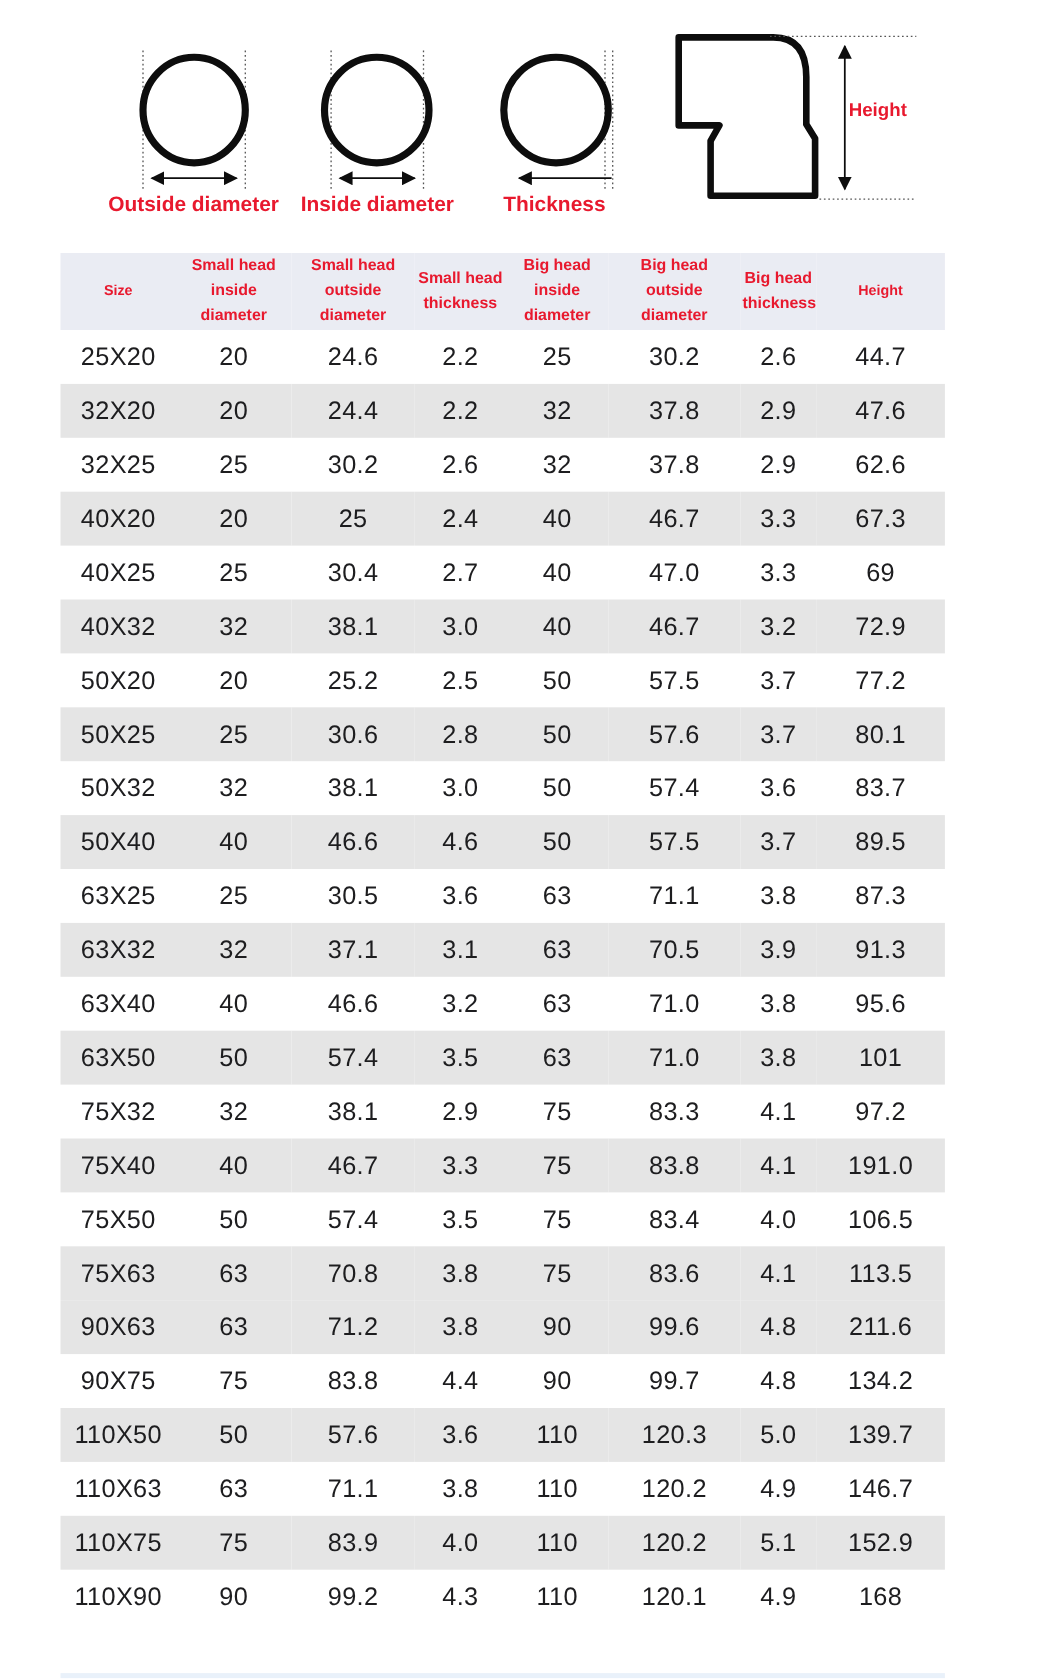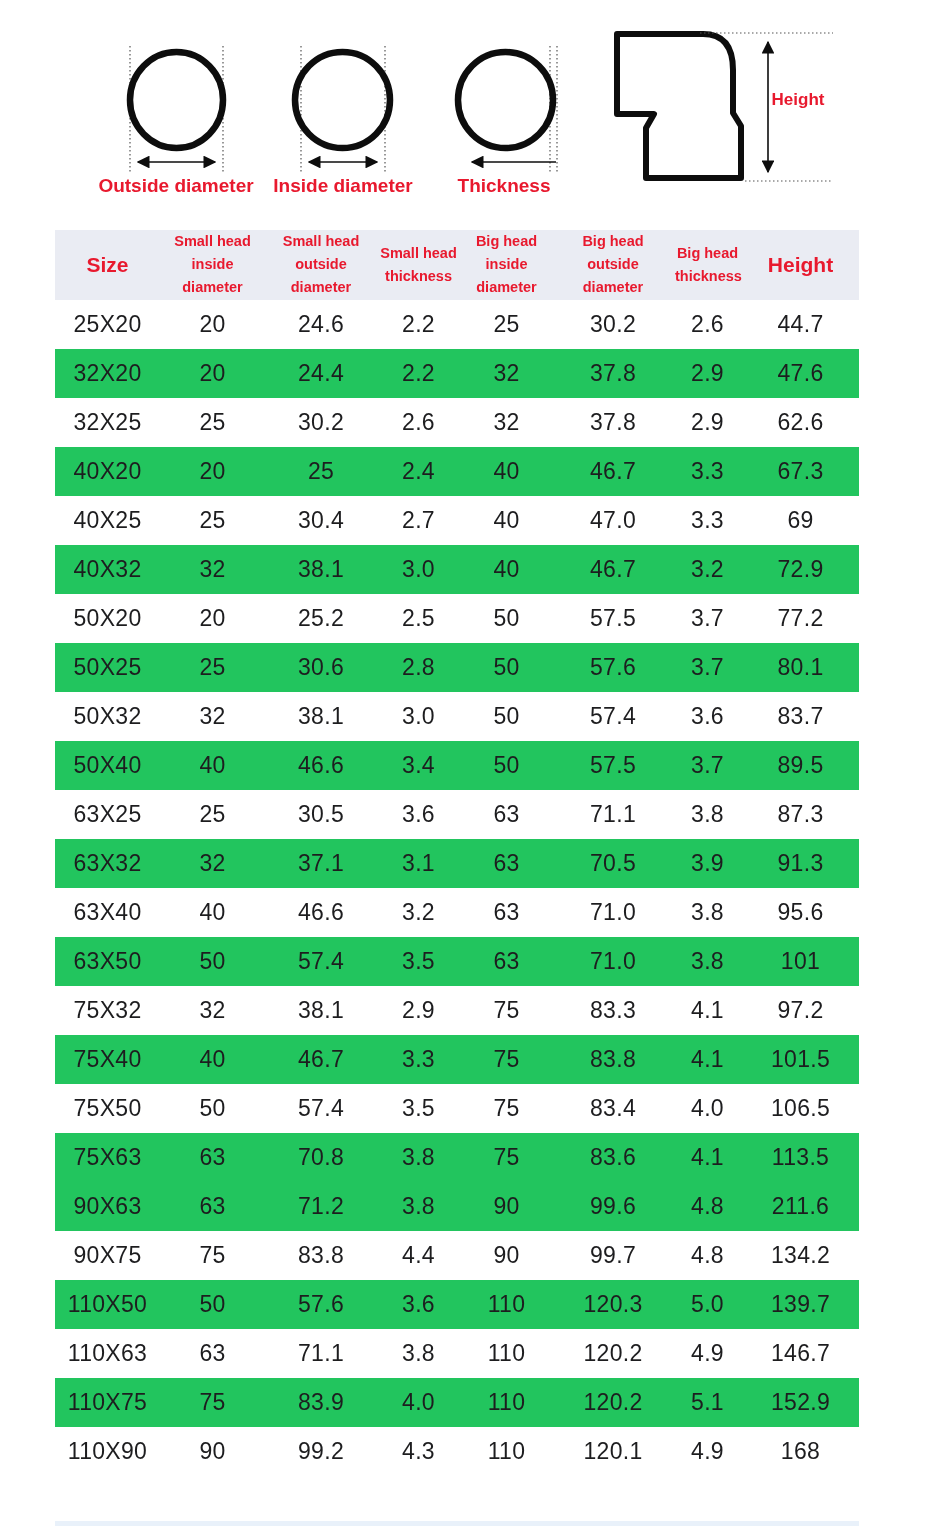--- a/index.html
+++ b/index.html
@@ -41,32 +41,32 @@
     height:66px;
     background:#eaecf3;
     color:#e8192e;
     font-weight:bold;
     font-size:14.5px;
     text-align:center;
     vertical-align:middle;
     padding:0 2px;
   }
   table.spec thead th span { display:block; line-height:1.6; }
-  table.spec thead th.single { font-size:21px; }
+  table.spec thead th.single { font-size:13px; }
 
   table.spec tbody td {
     height:49px;
     text-align:center;
     vertical-align:middle;
     font-size:23px;
     color:#1d1d1f;
     letter-spacing:0.3px;
     white-space:nowrap;
   }
-  table.spec tbody tr.alt { background:#22c55e; }
+  table.spec tbody tr.alt { background:#e5e5e5; }
 
   .partial-row-strip {
     position:absolute;
     left:55px; top:1521px;
     width:804px; height:5px;
     background:#e9f1fa;
   }
 </style>
 </head>
 <body>
@@ -247,21 +247,21 @@
             <td>3.0</td>
             <td>50</td>
             <td>57.4</td>
             <td>3.6</td>
             <td>83.7</td>
           </tr>
           <tr class="alt">
             <td>50X40</td>
             <td>40</td>
             <td>46.6</td>
-            <td>3.4</td>
+            <td>4.6</td>
             <td>50</td>
             <td>57.5</td>
             <td>3.7</td>
             <td>89.5</td>
           </tr>
           <tr>
             <td>63X25</td>
             <td>25</td>
             <td>30.5</td>
             <td>3.6</td>
@@ -311,21 +311,21 @@
             <td>97.2</td>
           </tr>
           <tr class="alt">
             <td>75X40</td>
             <td>40</td>
             <td>46.7</td>
             <td>3.3</td>
             <td>75</td>
             <td>83.8</td>
             <td>4.1</td>
-            <td>101.5</td>
+            <td>191.0</td>
           </tr>
           <tr>
             <td>75X50</td>
             <td>50</td>
             <td>57.4</td>
             <td>3.5</td>
             <td>75</td>
             <td>83.4</td>
             <td>4.0</td>
             <td>106.5</td>

